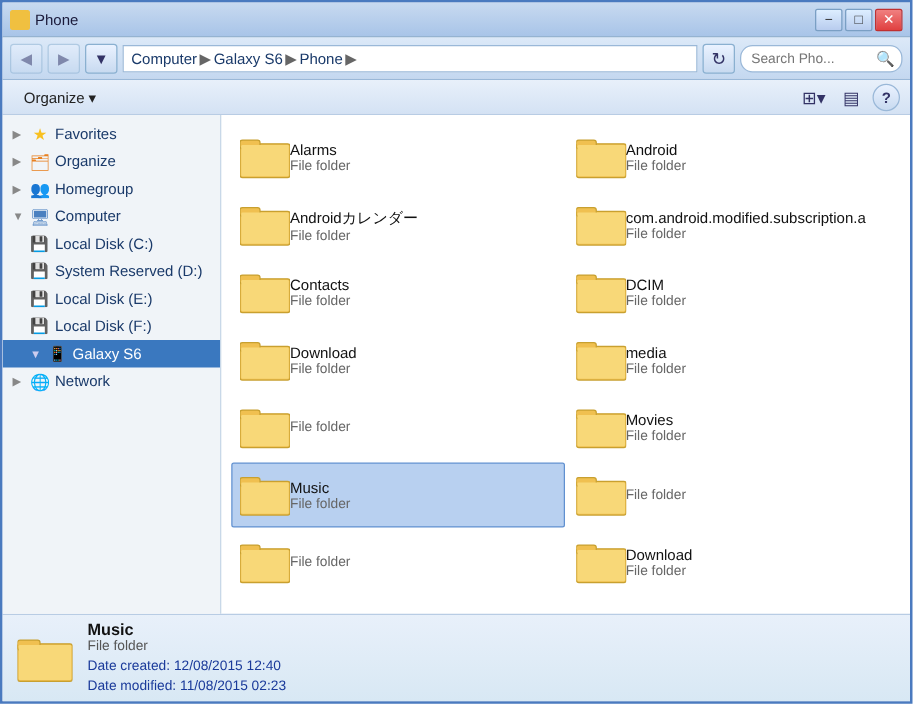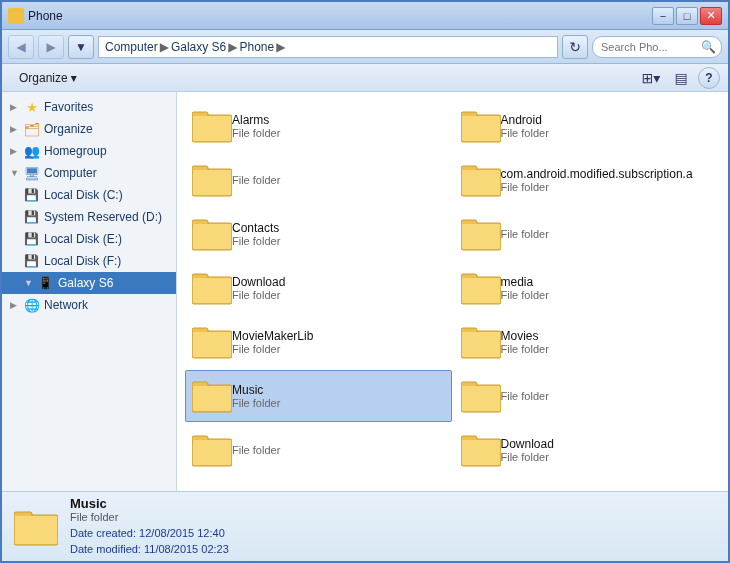--- a/index.html
+++ b/index.html
@@ -415,20 +415,21 @@
               <div class="file-type">File folder</div>
             </div>
           </div>
           <div class="file-item">
             <div class="folder-icon"><svg viewBox="0 0 40 36" xmlns="http://www.w3.org/2000/svg">
       <rect x="0" y="7" width="40" height="27" rx="2" fill="#f0c050" stroke="#c8a030" stroke-width="1"></rect>
       <rect x="0" y="4" width="16" height="7" rx="2" fill="#f0c050" stroke="#c8a030" stroke-width="1"></rect>
       <rect x="1" y="8" width="38" height="25" rx="1" fill="#f8d878"></rect>
     </svg></div>
             <div class="file-info">
+              <div class="file-name">Androidカレンダー</div>
               <div class="file-type">File folder</div>
             </div>
           </div>
           <div class="file-item">
             <div class="folder-icon"><svg viewBox="0 0 40 36" xmlns="http://www.w3.org/2000/svg">
       <rect x="0" y="7" width="40" height="27" rx="2" fill="#f0c050" stroke="#c8a030" stroke-width="1"></rect>
       <rect x="0" y="4" width="16" height="7" rx="2" fill="#f0c050" stroke="#c8a030" stroke-width="1"></rect>
       <rect x="1" y="8" width="38" height="25" rx="1" fill="#f8d878"></rect>
     </svg></div>
             <div class="file-info">
@@ -447,20 +448,21 @@
               <div class="file-type">File folder</div>
             </div>
           </div>
           <div class="file-item">
             <div class="folder-icon"><svg viewBox="0 0 40 36" xmlns="http://www.w3.org/2000/svg">
       <rect x="0" y="7" width="40" height="27" rx="2" fill="#f0c050" stroke="#c8a030" stroke-width="1"></rect>
       <rect x="0" y="4" width="16" height="7" rx="2" fill="#f0c050" stroke="#c8a030" stroke-width="1"></rect>
       <rect x="1" y="8" width="38" height="25" rx="1" fill="#f8d878"></rect>
     </svg></div>
             <div class="file-info">
+              <div class="file-name">DCIM</div>
               <div class="file-type">File folder</div>
             </div>
           </div>
           <div class="file-item">
             <div class="folder-icon"><svg viewBox="0 0 40 36" xmlns="http://www.w3.org/2000/svg">
       <rect x="0" y="7" width="40" height="27" rx="2" fill="#f0c050" stroke="#c8a030" stroke-width="1"></rect>
       <rect x="0" y="4" width="16" height="7" rx="2" fill="#f0c050" stroke="#c8a030" stroke-width="1"></rect>
       <rect x="1" y="8" width="38" height="25" rx="1" fill="#f8d878"></rect>
     </svg></div>
             <div class="file-info">
@@ -479,21 +481,20 @@
               <div class="file-type">File folder</div>
             </div>
           </div>
           <div class="file-item">
             <div class="folder-icon"><svg viewBox="0 0 40 36" xmlns="http://www.w3.org/2000/svg">
       <rect x="0" y="7" width="40" height="27" rx="2" fill="#f0c050" stroke="#c8a030" stroke-width="1"></rect>
       <rect x="0" y="4" width="16" height="7" rx="2" fill="#f0c050" stroke="#c8a030" stroke-width="1"></rect>
       <rect x="1" y="8" width="38" height="25" rx="1" fill="#f8d878"></rect>
     </svg></div>
             <div class="file-info">
-              <div class="file-name">MovieMakerLib</div>
               <div class="file-type">File folder</div>
             </div>
           </div>
           <div class="file-item">
             <div class="folder-icon"><svg viewBox="0 0 40 36" xmlns="http://www.w3.org/2000/svg">
       <rect x="0" y="7" width="40" height="27" rx="2" fill="#f0c050" stroke="#c8a030" stroke-width="1"></rect>
       <rect x="0" y="4" width="16" height="7" rx="2" fill="#f0c050" stroke="#c8a030" stroke-width="1"></rect>
       <rect x="1" y="8" width="38" height="25" rx="1" fill="#f8d878"></rect>
     </svg></div>
             <div class="file-info">

